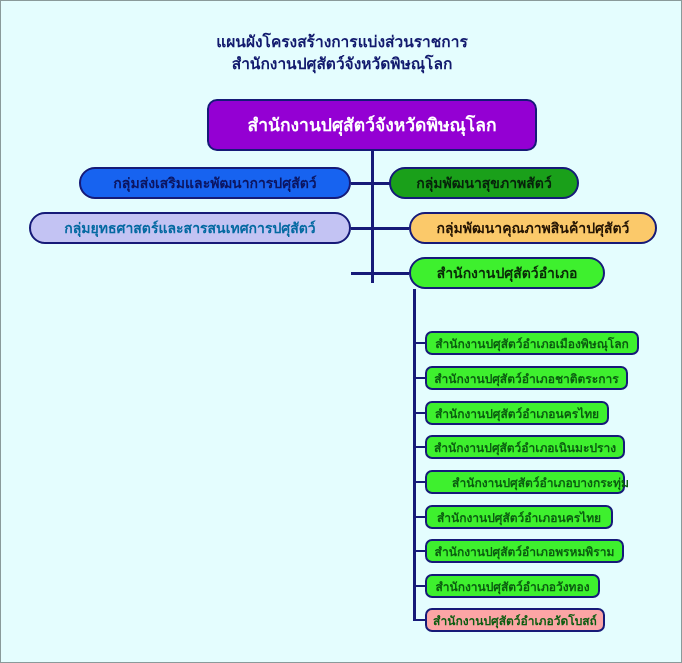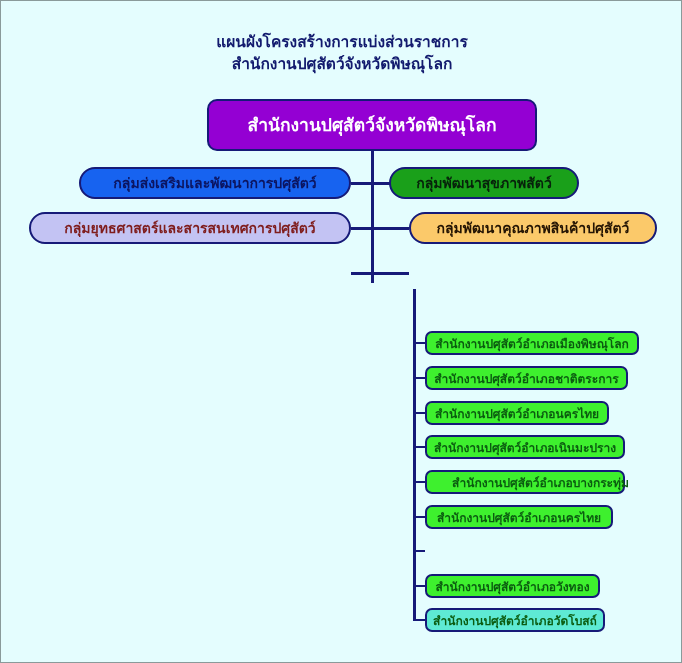--- a/index.html
+++ b/index.html
@@ -95,21 +95,21 @@
     top: 166px;
     width: 190px;
     background: #1aa01a;
     color: #07220b;
   }
   #node-strategy {
     left: 28px;
     top: 211px;
     width: 322px;
     background: #c3c3f3;
-    color: #7f1d1d;
+    color: #0369a1;
   }
   #node-quality {
     left: 408px;
     top: 211px;
     width: 248px;
     background: #fbc96a;
     color: #241403;
   }
   #node-admin {
     left: 198px;
@@ -180,24 +180,26 @@
 
   <div class="node lvl1" id="node-promote">กลุ่มส่งเสริมและพัฒนาการปศุสัตว์</div>
 
   <div class="node lvl1" id="node-health">กลุ่มพัฒนาสุขภาพสัตว์</div>
 
   <div class="node lvl1" id="node-strategy">กลุ่มยุทธศาสตร์และสารสนเทศการปศุสัตว์</div>
 
   <div class="node lvl1" id="node-quality">กลุ่มพัฒนาคุณภาพสินค้าปศุสัตว์</div>
 
 
+  <div class="node lvl1" id="node-district-head">สำนักงานปศุสัตว์อำเภอ</div>
 
   <div id="district-list"></div>
 
 <div class="node lvl2" style="top: 330px; width: 214px; background: rgb(62, 240, 46); color: rgb(11, 92, 16); border-color: rgb(22, 26, 120);">สำนักงานปศุสัตว์อำเภอเมืองพิษณุโลก</div>
     <div class="node lvl2" style="top: 365px; width: 203px; background: rgb(62, 240, 46); color: rgb(11, 92, 16); border-color: rgb(22, 26, 120);">สำนักงานปศุสัตว์อำเภอชาติตระการ</div>
     <div class="node lvl2" style="top: 400px; width: 184px; background: rgb(62, 240, 46); color: rgb(11, 92, 16); border-color: rgb(22, 26, 120);">สำนักงานปศุสัตว์อำเภอนครไทย</div>
     <div class="node lvl2" style="top: 434px; width: 200px; background: rgb(62, 240, 46); color: rgb(11, 92, 16); border-color: rgb(22, 26, 120);">สำนักงานปศุสัตว์อำเภอเนินมะปราง</div>
     <div class="node lvl2" style="top: 469px; width: 200px; background: rgb(62, 240, 46); color: rgb(11, 92, 16); border-color: rgb(22, 26, 120); padding-left: 31px;">สำนักงานปศุสัตว์อำเภอบางกระทุ่ม</div>
     <div class="node lvl2" style="top: 504px; width: 188px; background: rgb(62, 240, 46); color: rgb(11, 92, 16); border-color: rgb(22, 26, 120);">สำนักงานปศุสัตว์อำเภอนครไทย</div>
+    <div class="node lvl2" style="top: 538px; width: 199px; background: rgb(62, 240, 46); color: rgb(11, 92, 16); border-color: rgb(22, 26, 120);">สำนักงานปศุสัตว์อำเภอพรหมพิราม</div>
     <div class="node lvl2" style="top: 573px; width: 175px; background: rgb(62, 240, 46); color: rgb(11, 92, 16); border-color: rgb(22, 26, 120);">สำนักงานปศุสัตว์อำเภอวังทอง</div>
-    <div class="node lvl2" style="top: 607px; width: 180px; background: #5eead4; color: rgb(11, 92, 16); border-color: rgb(22, 26, 120);">สำนักงานปศุสัตว์อำเภอวัดโบสถ์</div>
+    <div class="node lvl2" style="top: 607px; width: 180px; background: #fca5a5; color: rgb(11, 92, 16); border-color: rgb(22, 26, 120);">สำนักงานปศุสัตว์อำเภอวัดโบสถ์</div>
   </div>
 
 </body></html>

